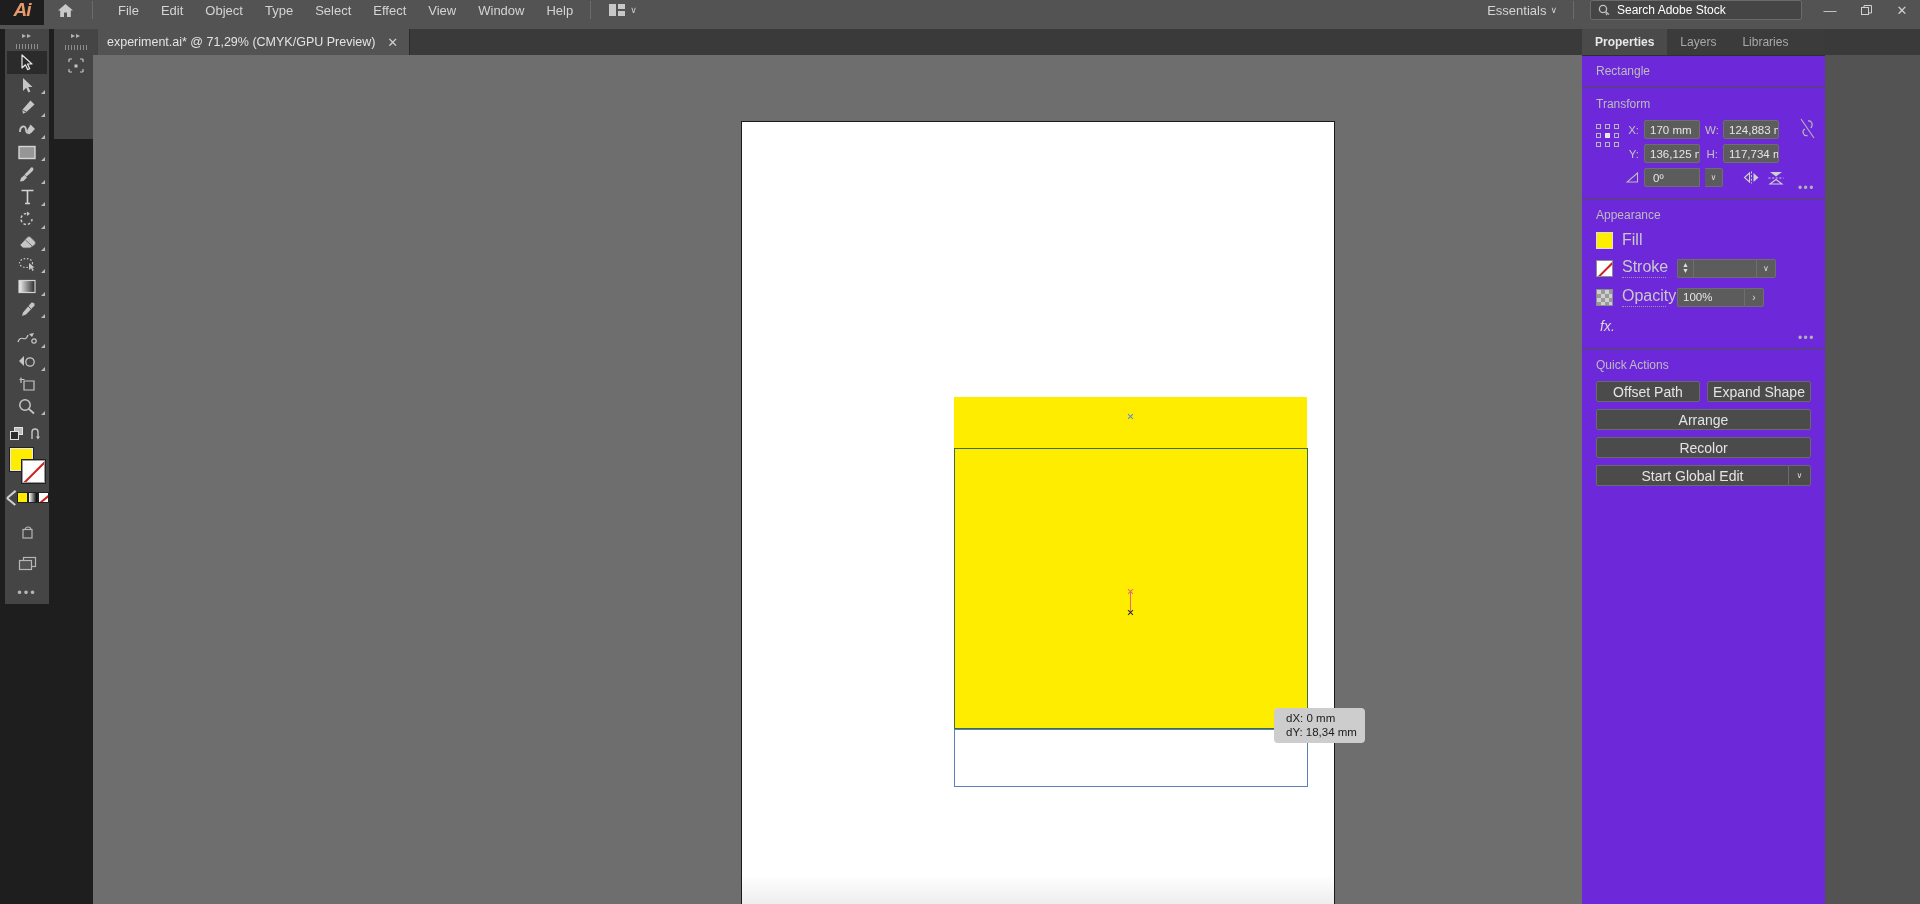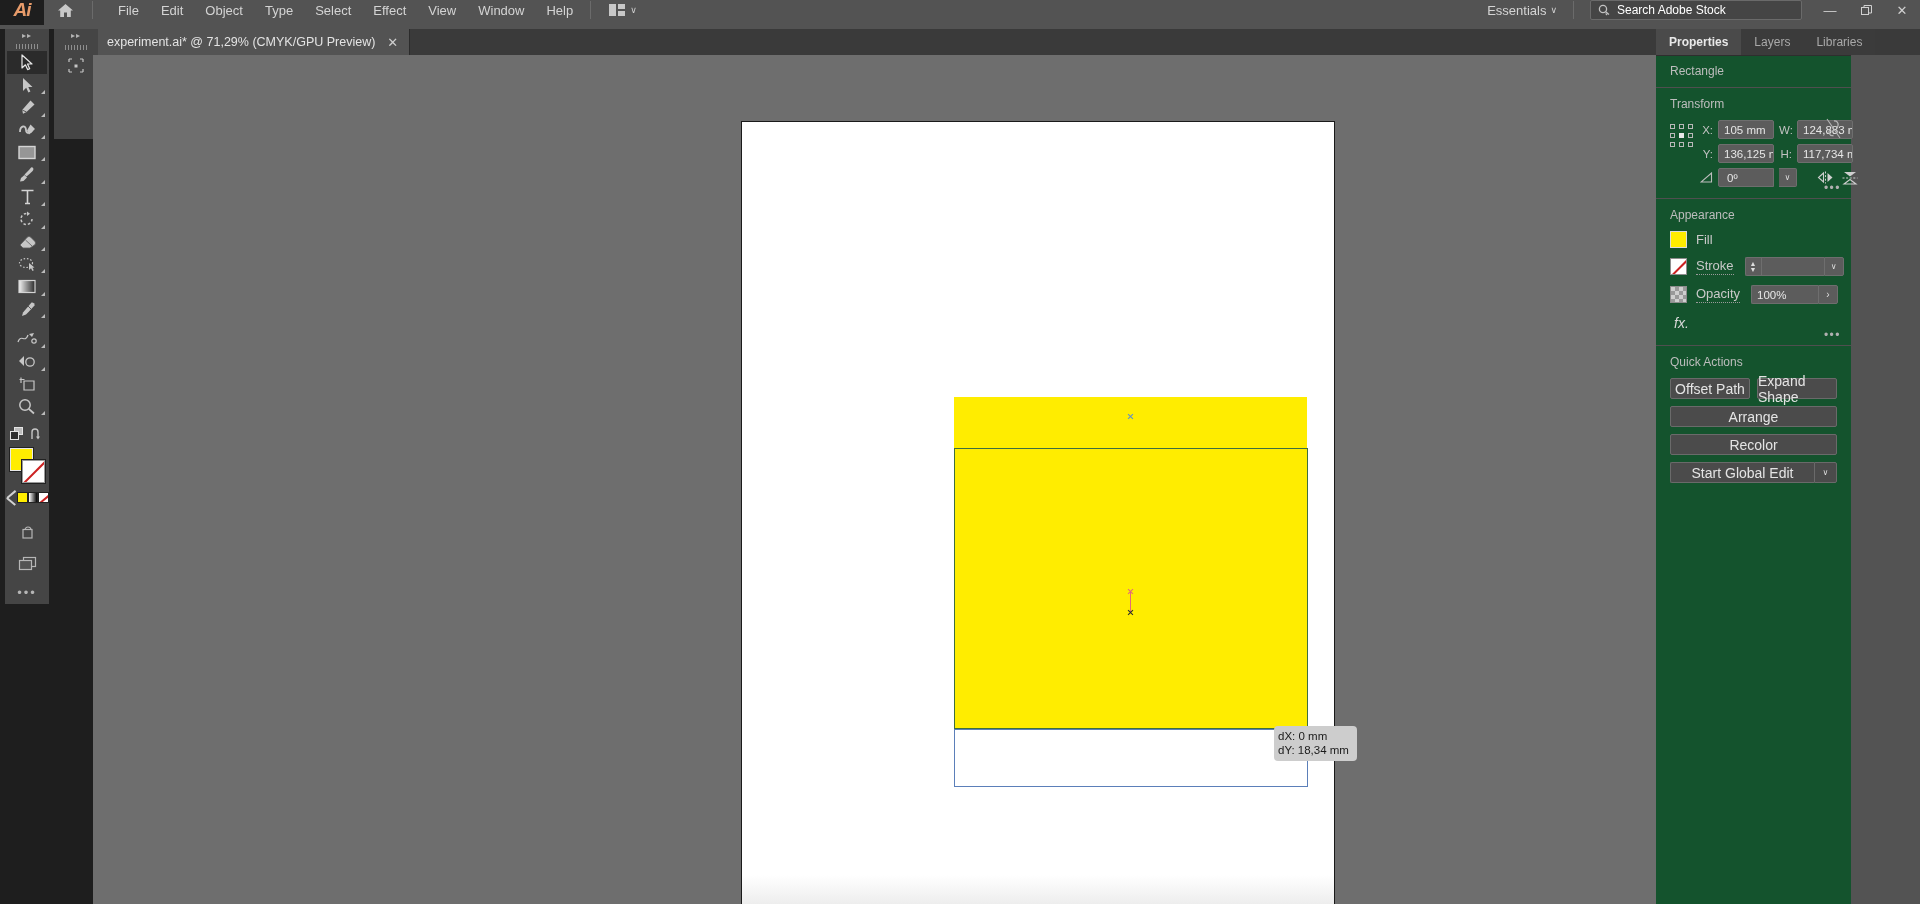--- a/index.html
+++ b/index.html
@@ -167,40 +167,40 @@
   .anchor-x::before, .anchor-x::after {
     content: ""; position: absolute; left: 0; top: 3px; width: 7px; height: 1px;
   }
   .anchor-x::before { transform: rotate(45deg); }
   .anchor-x::after  { transform: rotate(-45deg); }
   .anchor-x.blue::before, .anchor-x.blue::after { background: #5b8fd0; }
   .anchor-x.pink::before, .anchor-x.pink::after { background: #e46a7a; }
   .anchor-x.dark::before, .anchor-x.dark::after { background: #2b2b2b; }
 
   .tooltip-measure {
-    position: absolute; left: 1181px; top: 671px;
-    background: #cdcdcd; border-radius: 4px; padding: 3px 8px 4px 4px;
+    position: absolute; left: 1181px; top: 653px;
+    background: #cdcdcd; border-radius: 4px; padding: 3px 8px 4px 12px;
     color: #1b1b1b; font-size: 11.5px; line-height: 14px; white-space: nowrap;
   }
   
   .vscroll {
     position: absolute; right: 0; top: 0; width: 11px; height: 849px; background: #5d5d5d;
   }
   .vscroll .thumb {
     position: absolute; left: 1px; top: 485px; width: 9px; height: 38px;
     background: #8d8d8d; border-radius: 5px;
   }
   .collapse-arrow {
     position: absolute; right: 13px; top: 5px; color: #c6c6c6; font-size: 9px;
   }
 
   
   .right-panel {
-    position: absolute; left: 1656px; top: 29px; width: 195px; height: 875px;
-    background: #14532d;
+    position: absolute; left: 1582px; top: 29px; width: 243px; height: 875px;
+    background: #6d28d9;
   }
   .panel-tabs {
     display: flex; align-items: stretch; height: 27px; background: #3b3b3b;
     border-bottom: 1px solid #2e2e2e;
   }
   .panel-tab {
     padding: 0 13px; display: flex; align-items: center;
     font-size: 12px; color: #a9a9a9; background: #3b3b3b;
   }
   .panel-tab.active { color: #e8e8e8; background: #4a4a4a; font-weight: bold; }
@@ -252,21 +252,21 @@
   .app-sw.stroke::after {
     content:""; position:absolute; left:-3px; top:7px; width:25px; height:2px;
     background:#cc2222; transform:rotate(-45deg);
   }
   .app-sw.opacity {
     background:
       linear-gradient(45deg,#9a9a9a 25%,transparent 25%,transparent 75%,#9a9a9a 75%),
       linear-gradient(45deg,#9a9a9a 25%,#cfcfcf 25%,#cfcfcf 75%,#9a9a9a 75%);
     background-size: 8px 8px; background-position: 0 0, 4px 4px;
   }
-  .app-lbl { color: #c9c9c9; font-size: 13px; width: 52px; }
+  .app-lbl { color: #c9c9c9; font-size: 16px; width: 52px; }
   .app-lbl.dotted { border-bottom: 1px dotted #9a9a9a; width: auto; padding-bottom: 1px; }
   .stepper {
     width: 16px; height: 19px; background: #5c5c5c; border: 1px solid #6e6e6e; border-right: none;
     border-radius: 2px 0 0 2px; display: flex; flex-direction: column;
     align-items: center; justify-content: center; color: #ddd; font-size: 7px; line-height: 6px;
   }
   .stroke-w {
     width: 63px; height: 19px; background: #5c5c5c; border: 1px solid #6e6e6e; border-right: none;
   }
   .stroke-drop {
@@ -608,21 +608,21 @@
           <i style="left:0;top:9px;"></i>
             <i class="on" style="left:9px;top:9px;"></i>
             <i style="left:18px;top:9px;"></i>
           <i style="left:0;top:18px;"></i>
             <i style="left:9px;top:18px;"></i>
             <i style="left:18px;top:18px;"></i>
         </div>
         <div class="xf-rows">
           <div class="xf-row">
             <span class="xf-lbl">X:</span>
-            <span class="fld">105 mm</span>
+            <span class="fld">170 mm</span>
             <span class="xf-lbl">W:</span>
             <span class="fld">124,883 mm</span>
           </div>
           <div class="xf-row">
             <span class="xf-lbl">Y:</span>
             <span class="fld">136,125 mm</span>
             <span class="xf-lbl">H:</span>
             <span class="fld">117,734 mm</span>
           </div>
           <div class="xf-row">

